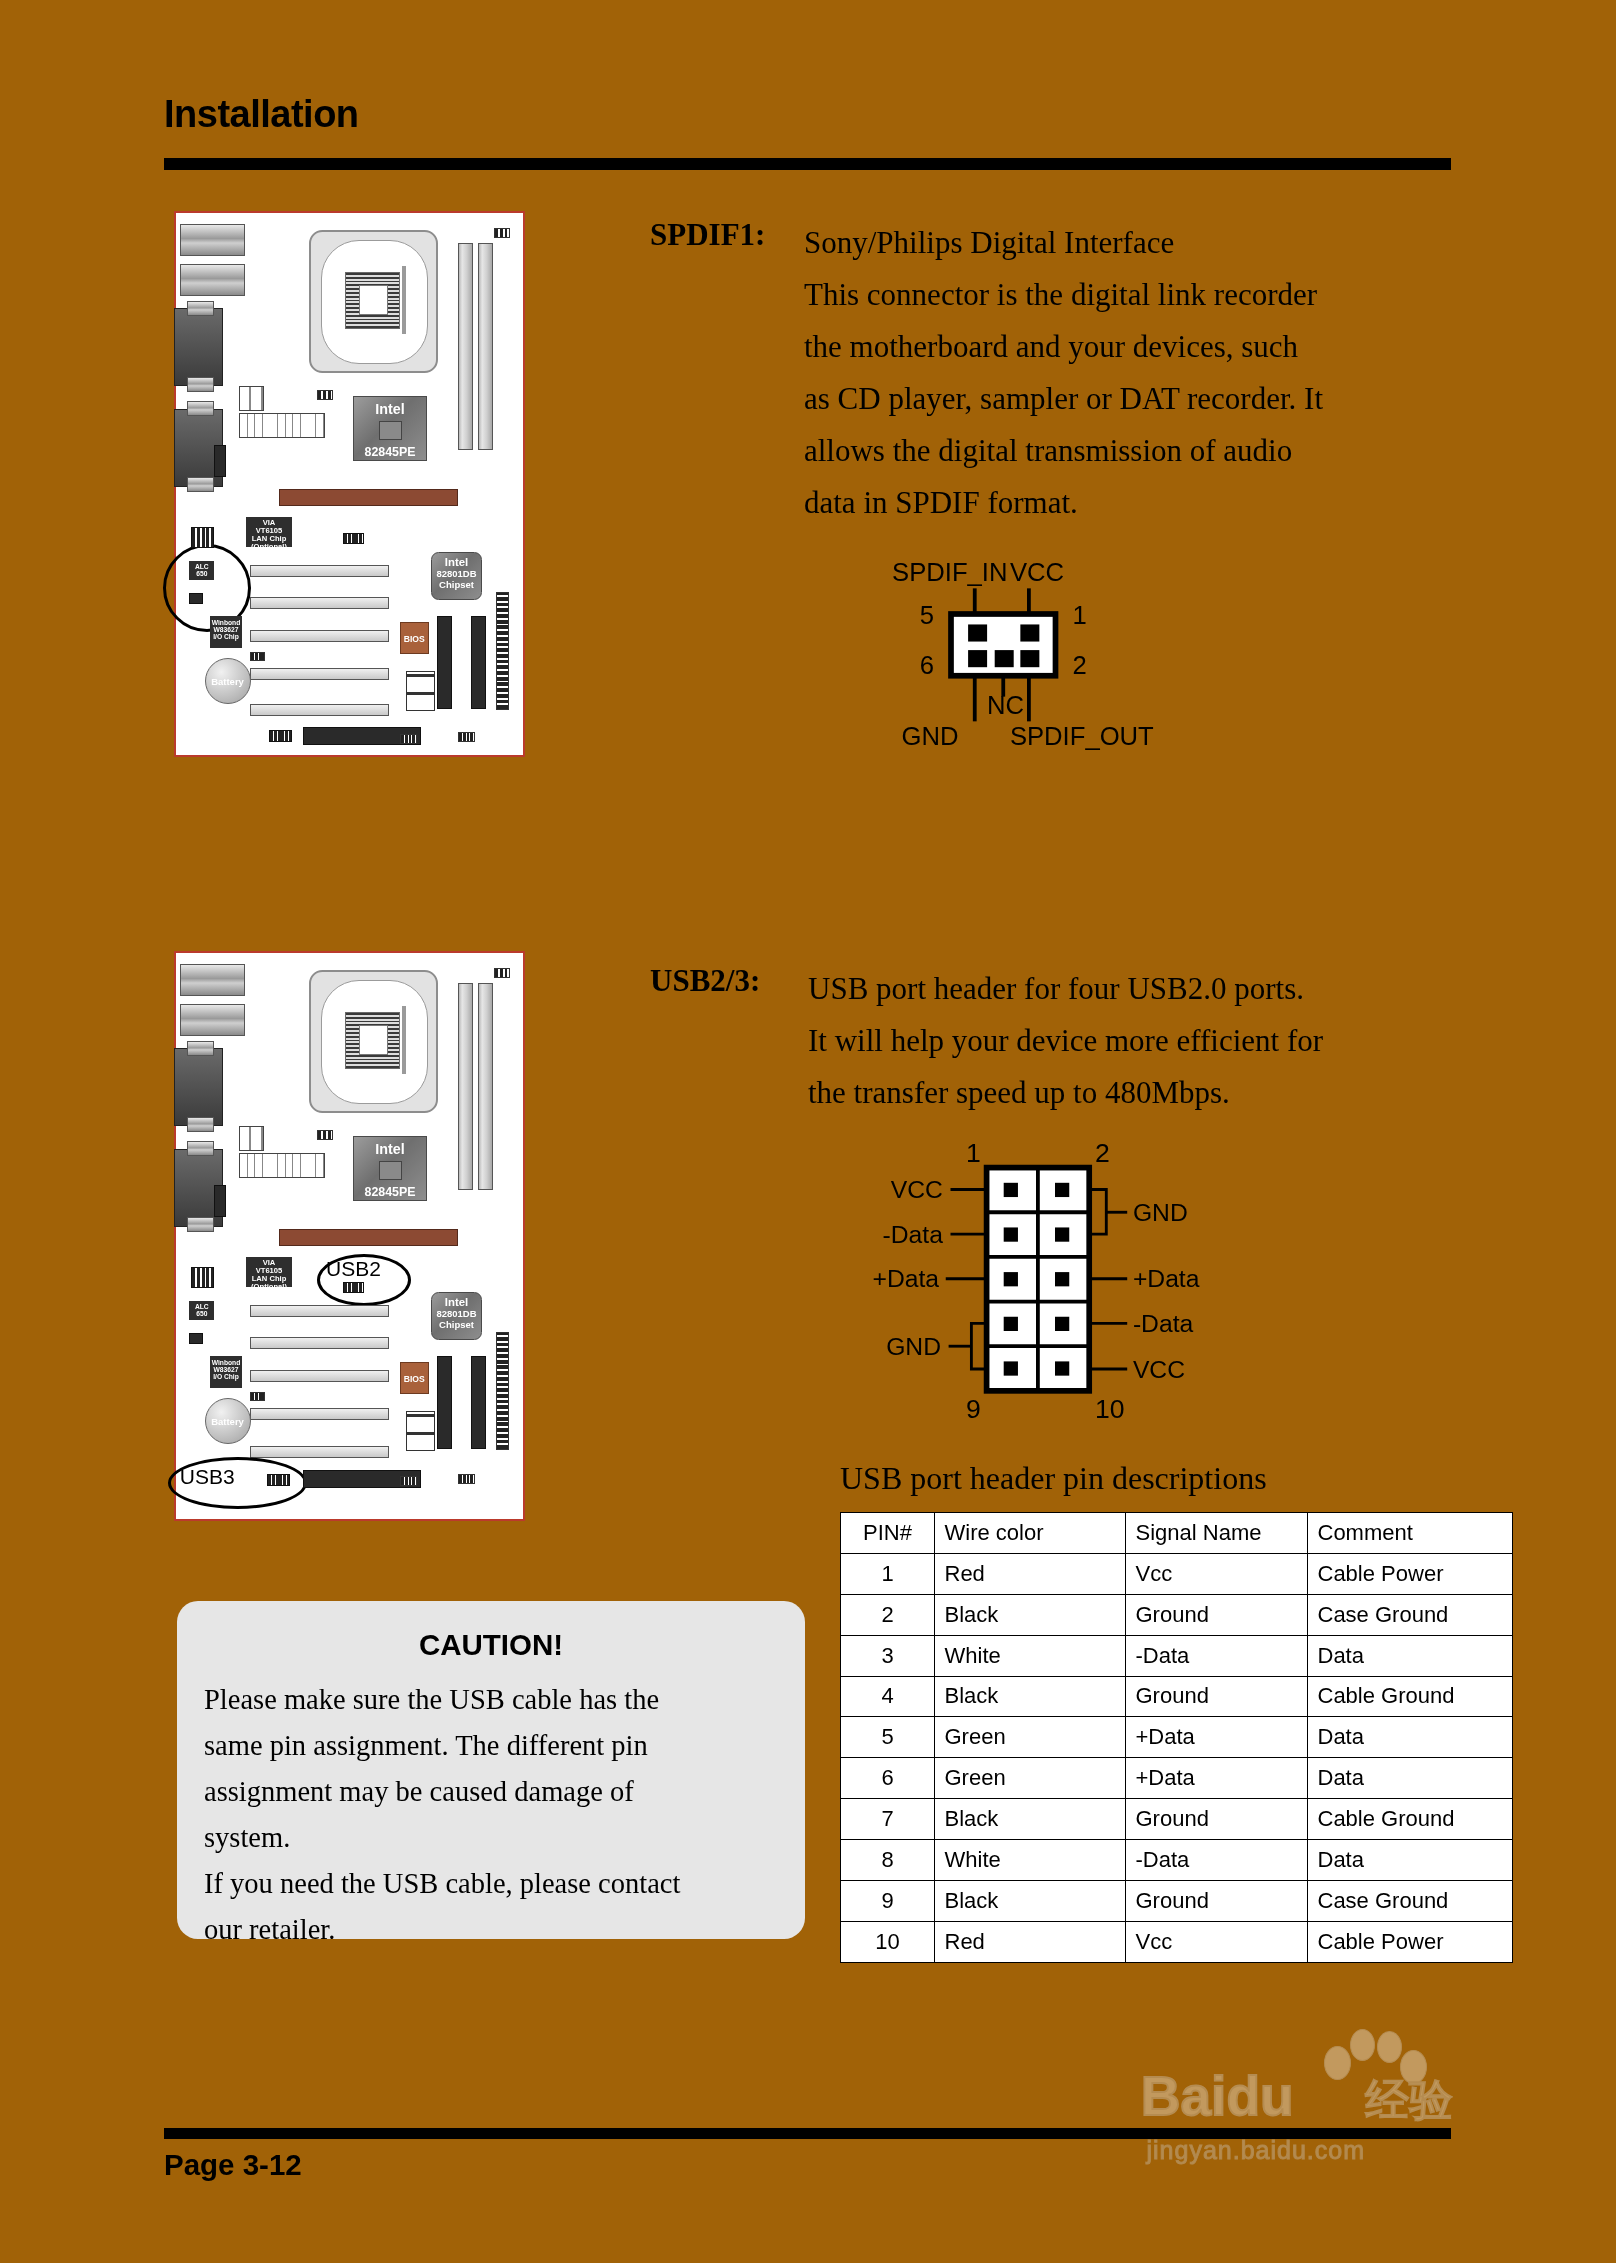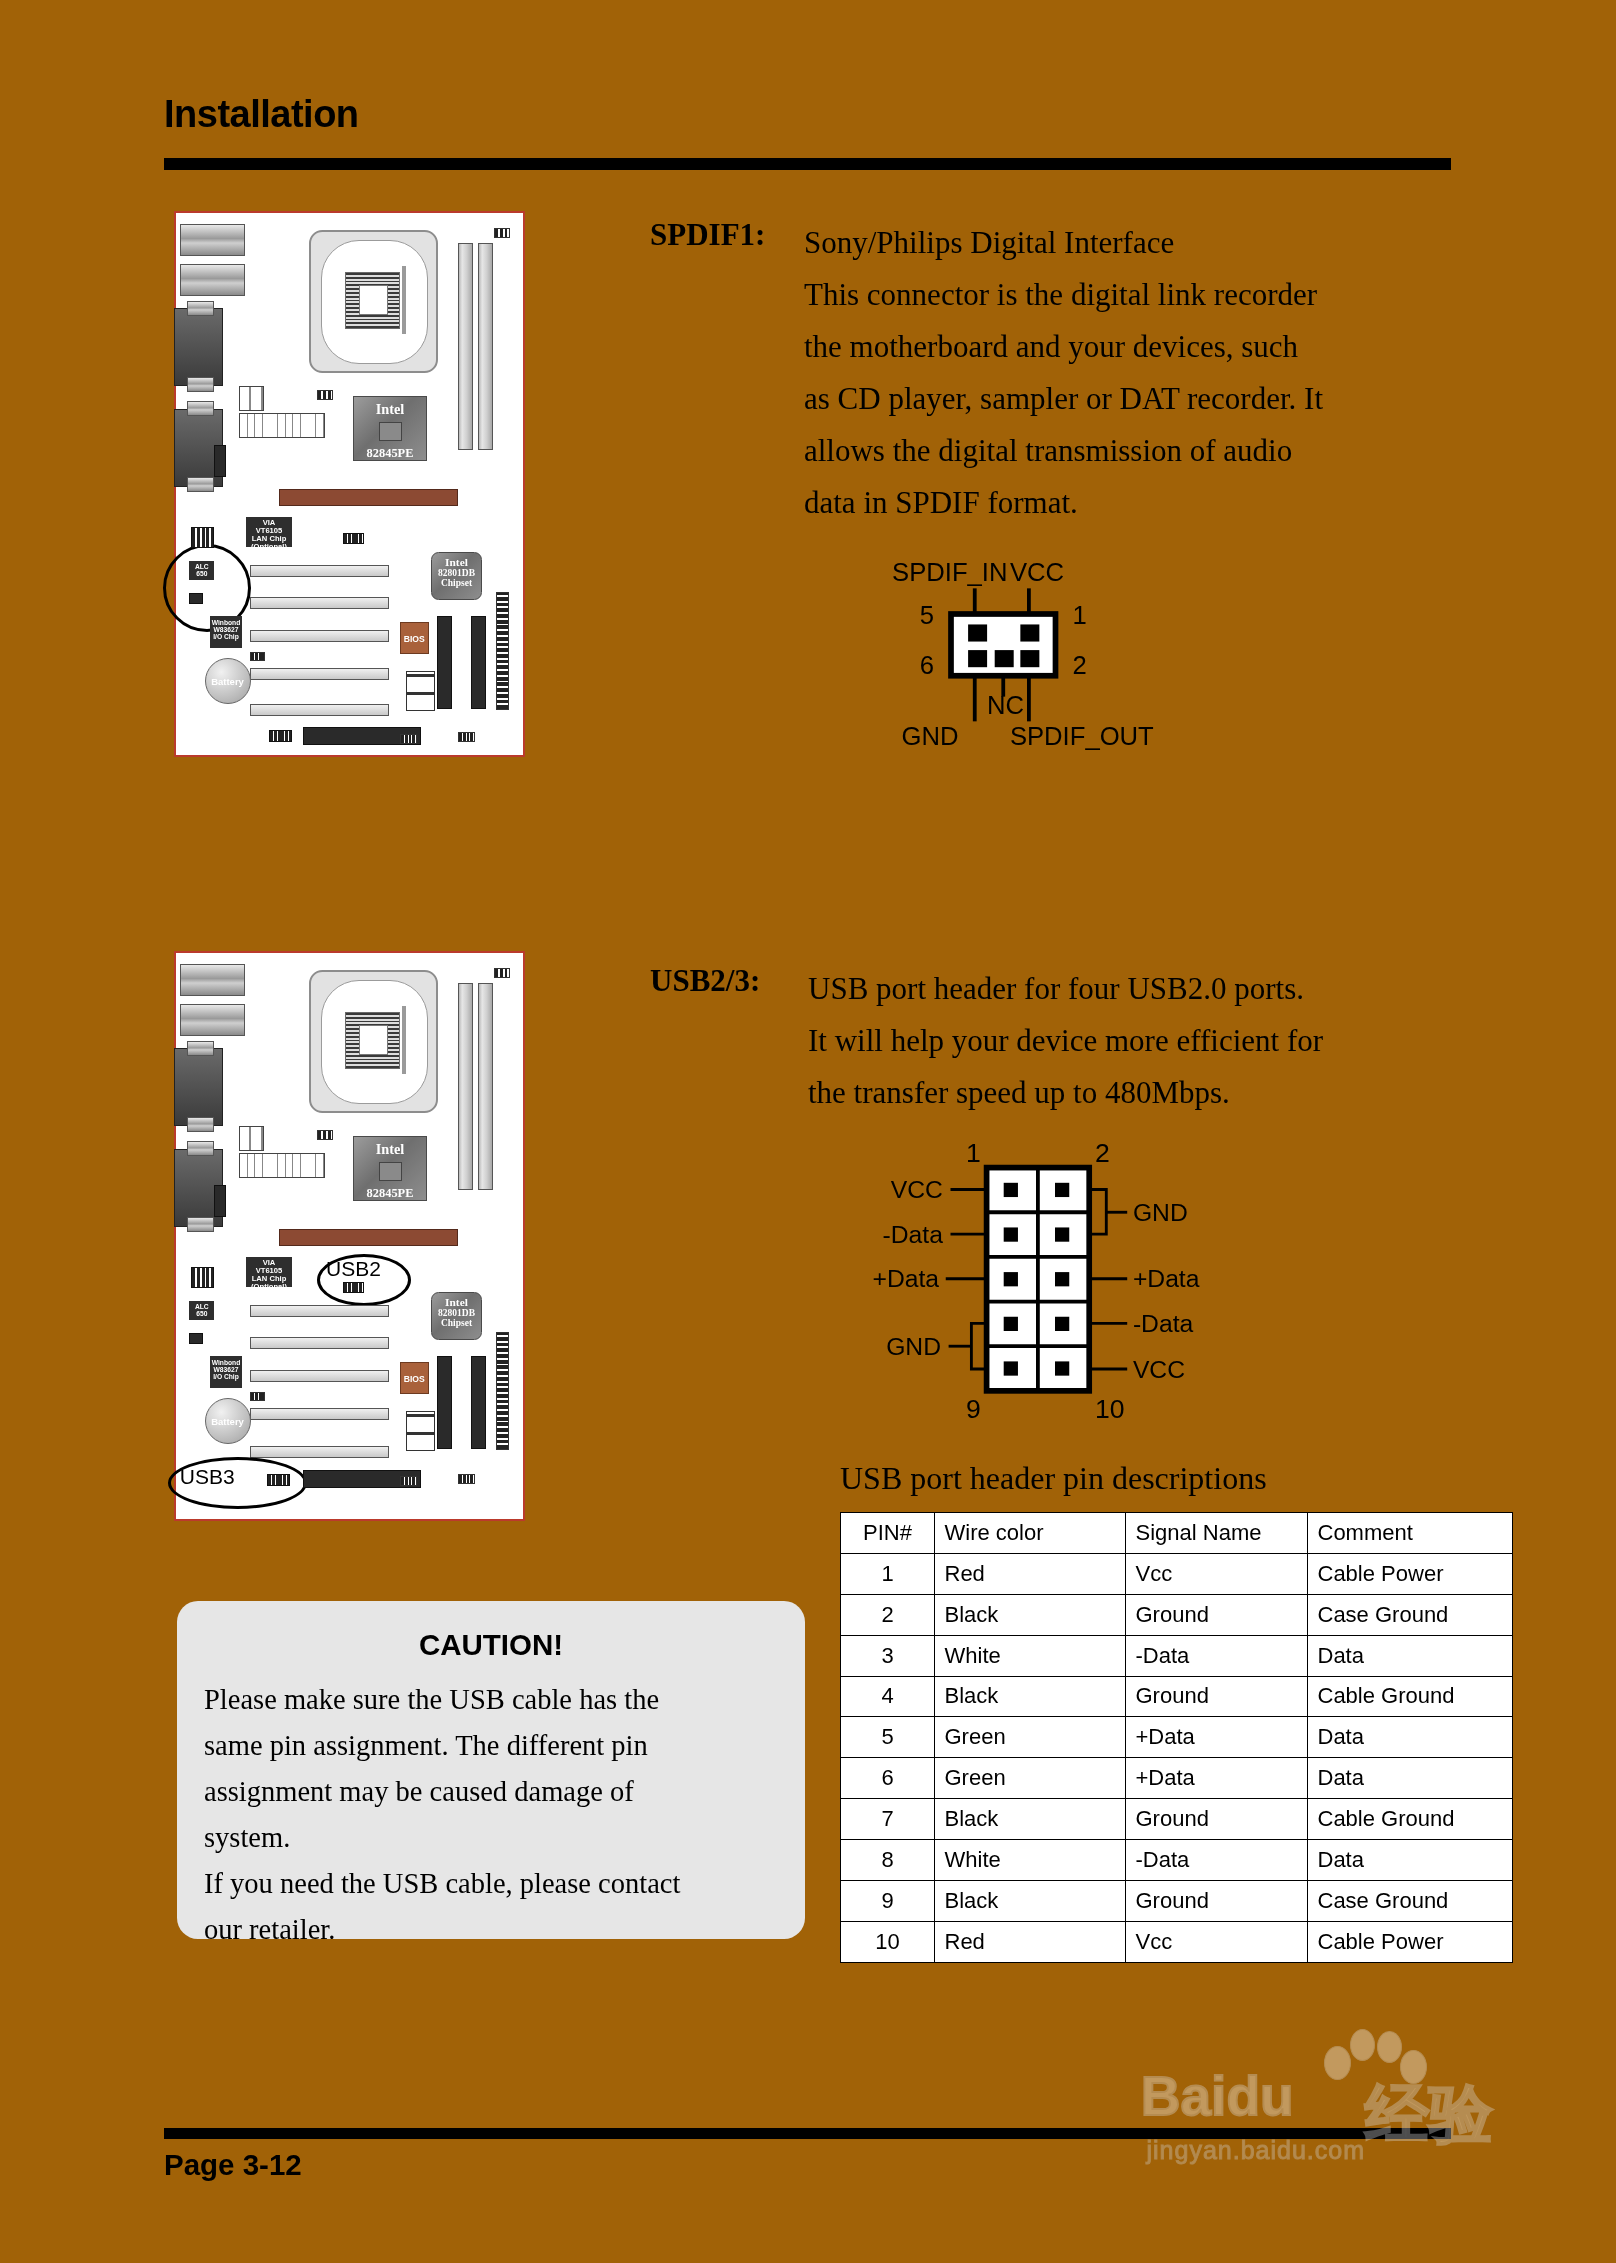--- a/index.html
+++ b/index.html
@@ -20,38 +20,38 @@
 
   
   .wm{position:absolute;left:1137px;top:2031px;width:361px;height:181px;opacity:.35;
       pointer-events:none;}
   .wm-txt{position:absolute;left:9.5px;top:105px;font-family:"Liberation Sans",sans-serif;
           font-size:25px;color:#d8d8d8;letter-spacing:1px;
           -webkit-text-stroke:1px #cfcfcf;}
   .wm-big{position:absolute;left:3.8px;top:33px;font-family:"Liberation Sans",sans-serif;
           font-weight:bold;font-size:55px;color:#ffffff;-webkit-text-stroke:1.9px #dcdcdc;}
   .wm-cn{position:absolute;left:228px;top:40px;font-family:"Liberation Sans",sans-serif;
-         font-weight:bold;font-size:64px;color:#fff;-webkit-text-stroke:1.9px #dcdcdc;}
+         font-weight:normal;font-size:44px;color:#fff;-webkit-text-stroke:1.9px #dcdcdc;}
   .paw{position:absolute;left:181px;top:-5.7px;width:114px;height:74px;}
   .paw i{position:absolute;display:block;border:1.9px solid #dcdcdc;border-radius:50%;background:#fff;}
 
   
   .mb{position:absolute;border:2.9px solid #bb3a2c;background:#fff;}
   .mb-inner{position:absolute;left:0;top:0;right:0;bottom:0;}
   .cmp{position:absolute;box-sizing:border-box;}
 
   
   .io-port{background:linear-gradient(180deg,#e9e9e9 0%,#9a9a9a 45%,#cfcfcf 60%,#8a8a8a 100%);
            border:1px solid #555;}
   .io-dark{background:linear-gradient(180deg,#6a6a6a,#3a3a3a);border:1px solid #222;}
   .sock-outer{border:2.9px solid #8d8d8d;background:#e2e2e2;border-radius:13.3px;}
   .sock-mid{border:1.9px solid #9b9b9b;background:#fff;border-radius:38px;}
   .sock-chip{background:#d8d8d8;border:1px solid #6a6a6a;}
   .chip-intel{background:linear-gradient(135deg,#9c9c9c,#6f6f6f 45%,#8e8e8e);border:1px solid #4a4a4a;
-              color:#fff;font-family:Liberation Serif, serif;font-weight:bold;text-align:center;}
+              color:#fff;font-family:Liberation Sans, sans-serif;font-weight:bold;text-align:center;}
   .chip-dark{background:#2e2e2e;color:#fff;font-family:"Liberation Sans",sans-serif;
              font-weight:bold;text-align:center;line-height:1.05;}
   .dimm{background:linear-gradient(90deg,#b9b9b9,#e6e6e6 25%,#cfcfcf 60%,#a8a8a8);border:1px solid #555;}
   .agp{background:#8c4a33;border:1px solid #53291b;}
   .pci{background:linear-gradient(180deg,#f0f0f0,#c9c9c9);border:1px solid #555;}
   .hdr-blk{background:#2a2a2a;border:1px solid #111;}
   .atx{background:#fff;border:1px solid #444;}
   .bios{background:linear-gradient(180deg,#c0norm,#a65a35);background:#a9613b;border:1.9px solid #6d3a20;
         color:#fff;font-family:"Liberation Sans",sans-serif;font-weight:bold;font-size:8.6px;text-align:center;}
   .batt{background:radial-gradient(circle at 35% 30%,#f1f1f1,#9f9f9f);border:1px solid #666;border-radius:50%;

